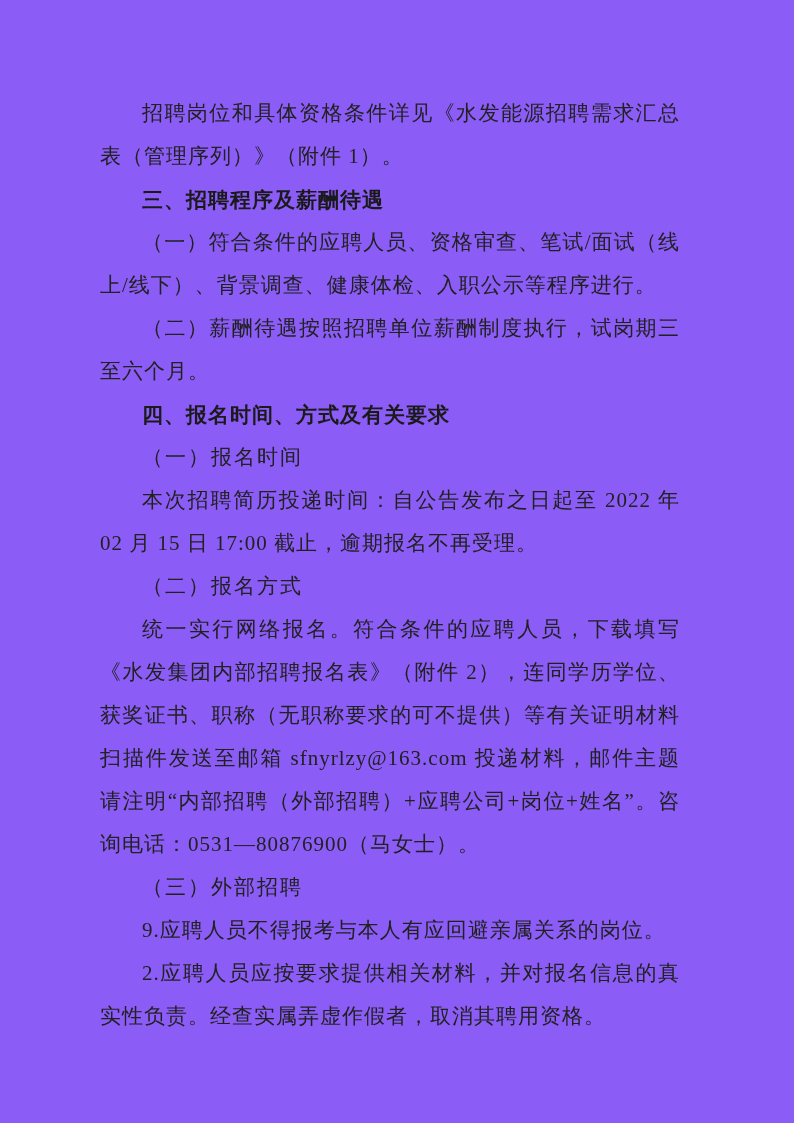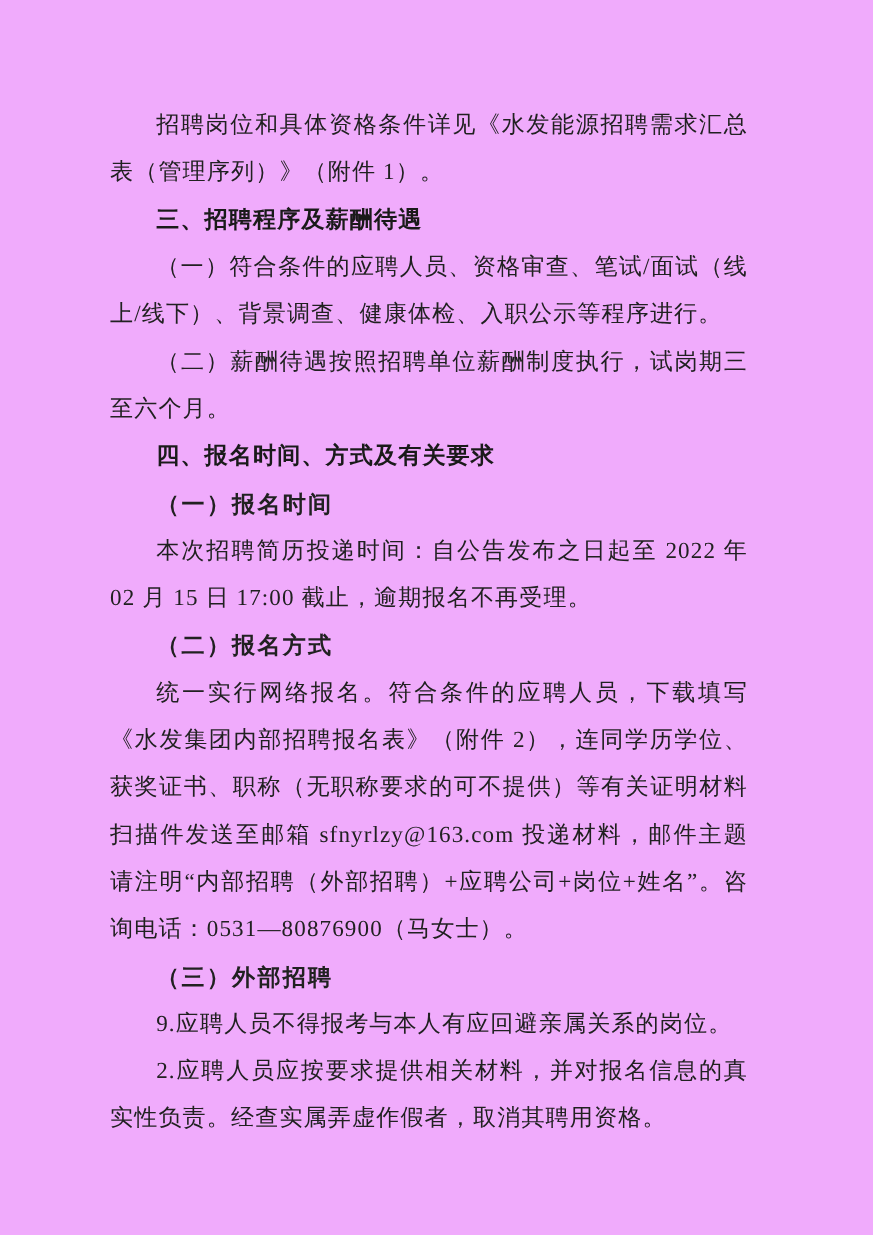--- a/index.html
+++ b/index.html
@@ -5,21 +5,21 @@
   html, body {
     margin: 0;
     padding: 0;
     background: #ffffff;
   }
   .page {
     position: relative;
     width: 794px;
     height: 1123px;
     margin: 0 auto;
-    background: #f0abfc;
+    background: #8b5cf6;
     box-sizing: border-box;
     padding: 92px 114px 0 100px;
     overflow: hidden;
   }
   .content {
     width: 100%;
   }
   .para, .heading, .subheading {
     margin: 0;
     padding: 0;
@@ -35,21 +35,21 @@
     font-family: "Liberation Serif", "DejaVu Serif", serif;
     font-weight: 400;
   }
   .heading {
     font-family: Liberation Sans, sans-serif;
     font-weight: 700;
     color: #1a1a1a;
   }
   .subheading {
     font-family: "DejaVu Serif", "Liberation Serif", serif;
-    font-weight: 700;
+    font-weight: 400;
     letter-spacing: 2px;
   }
 </style>
 </head>
 <body>
 
 <div class="page">
   <div class="content">
 
     <p class="para">招聘岗位和具体资格条件详见《水发能源招聘需求汇总表（管理序列）》（附件 1）。</p>

